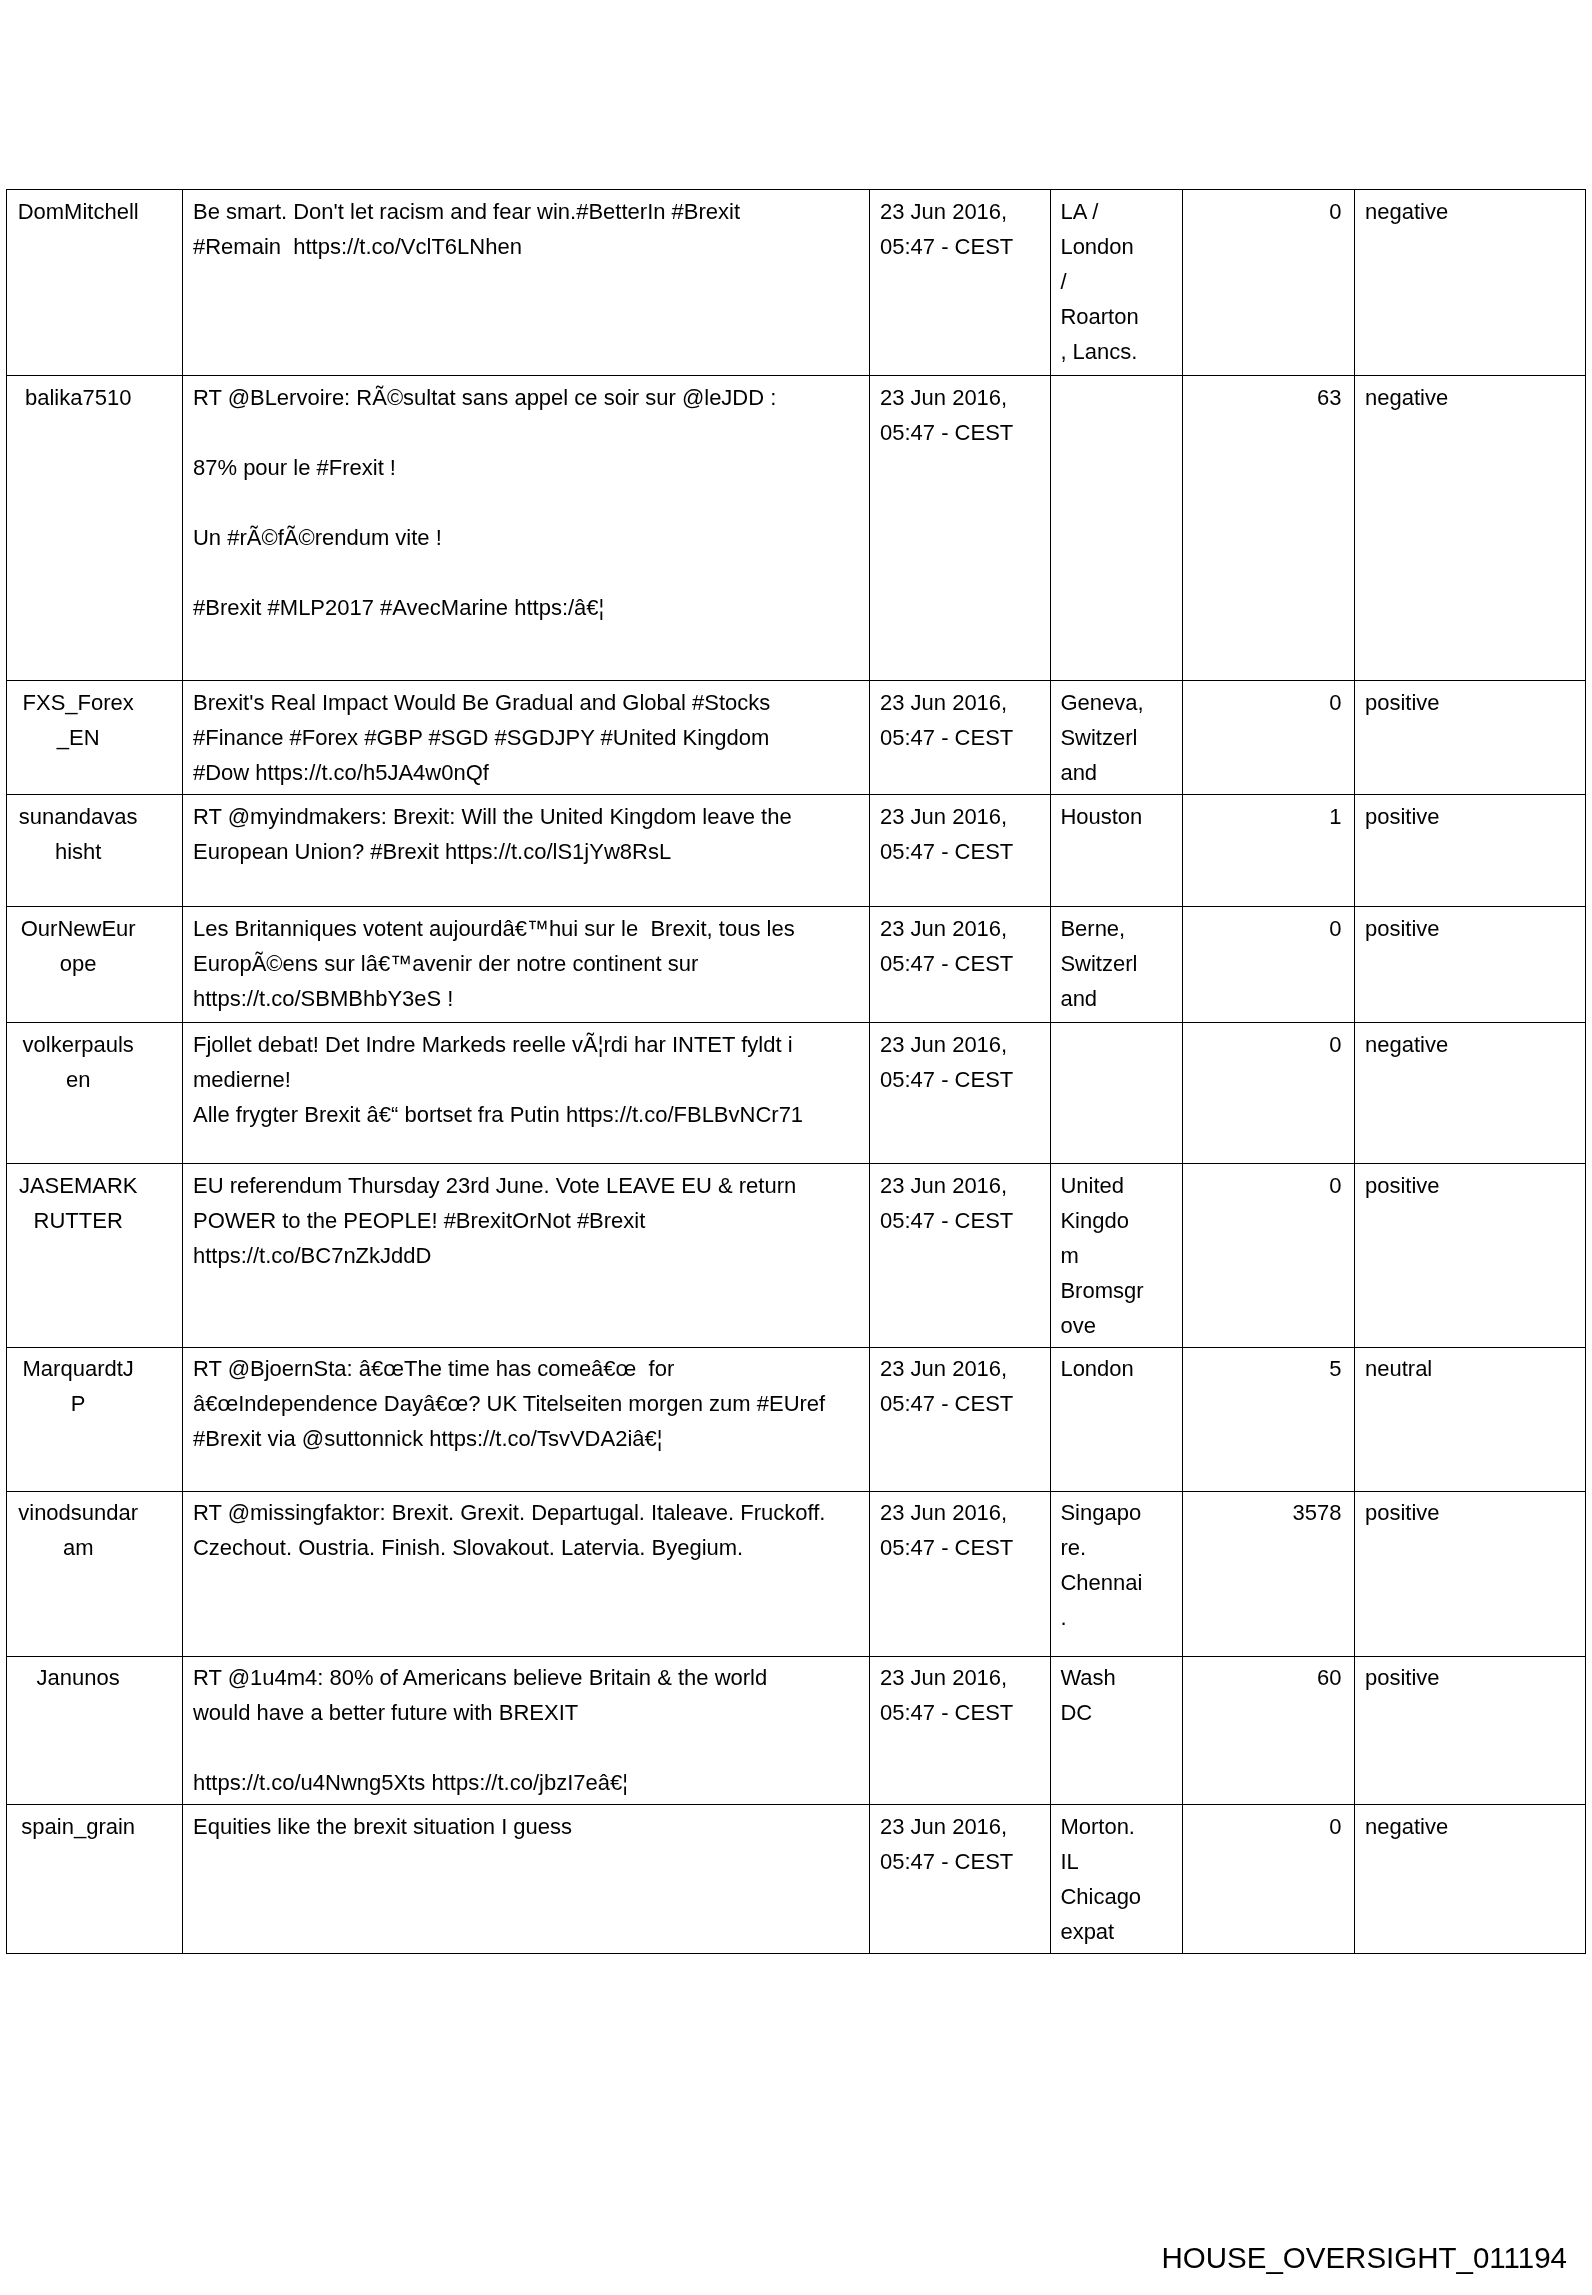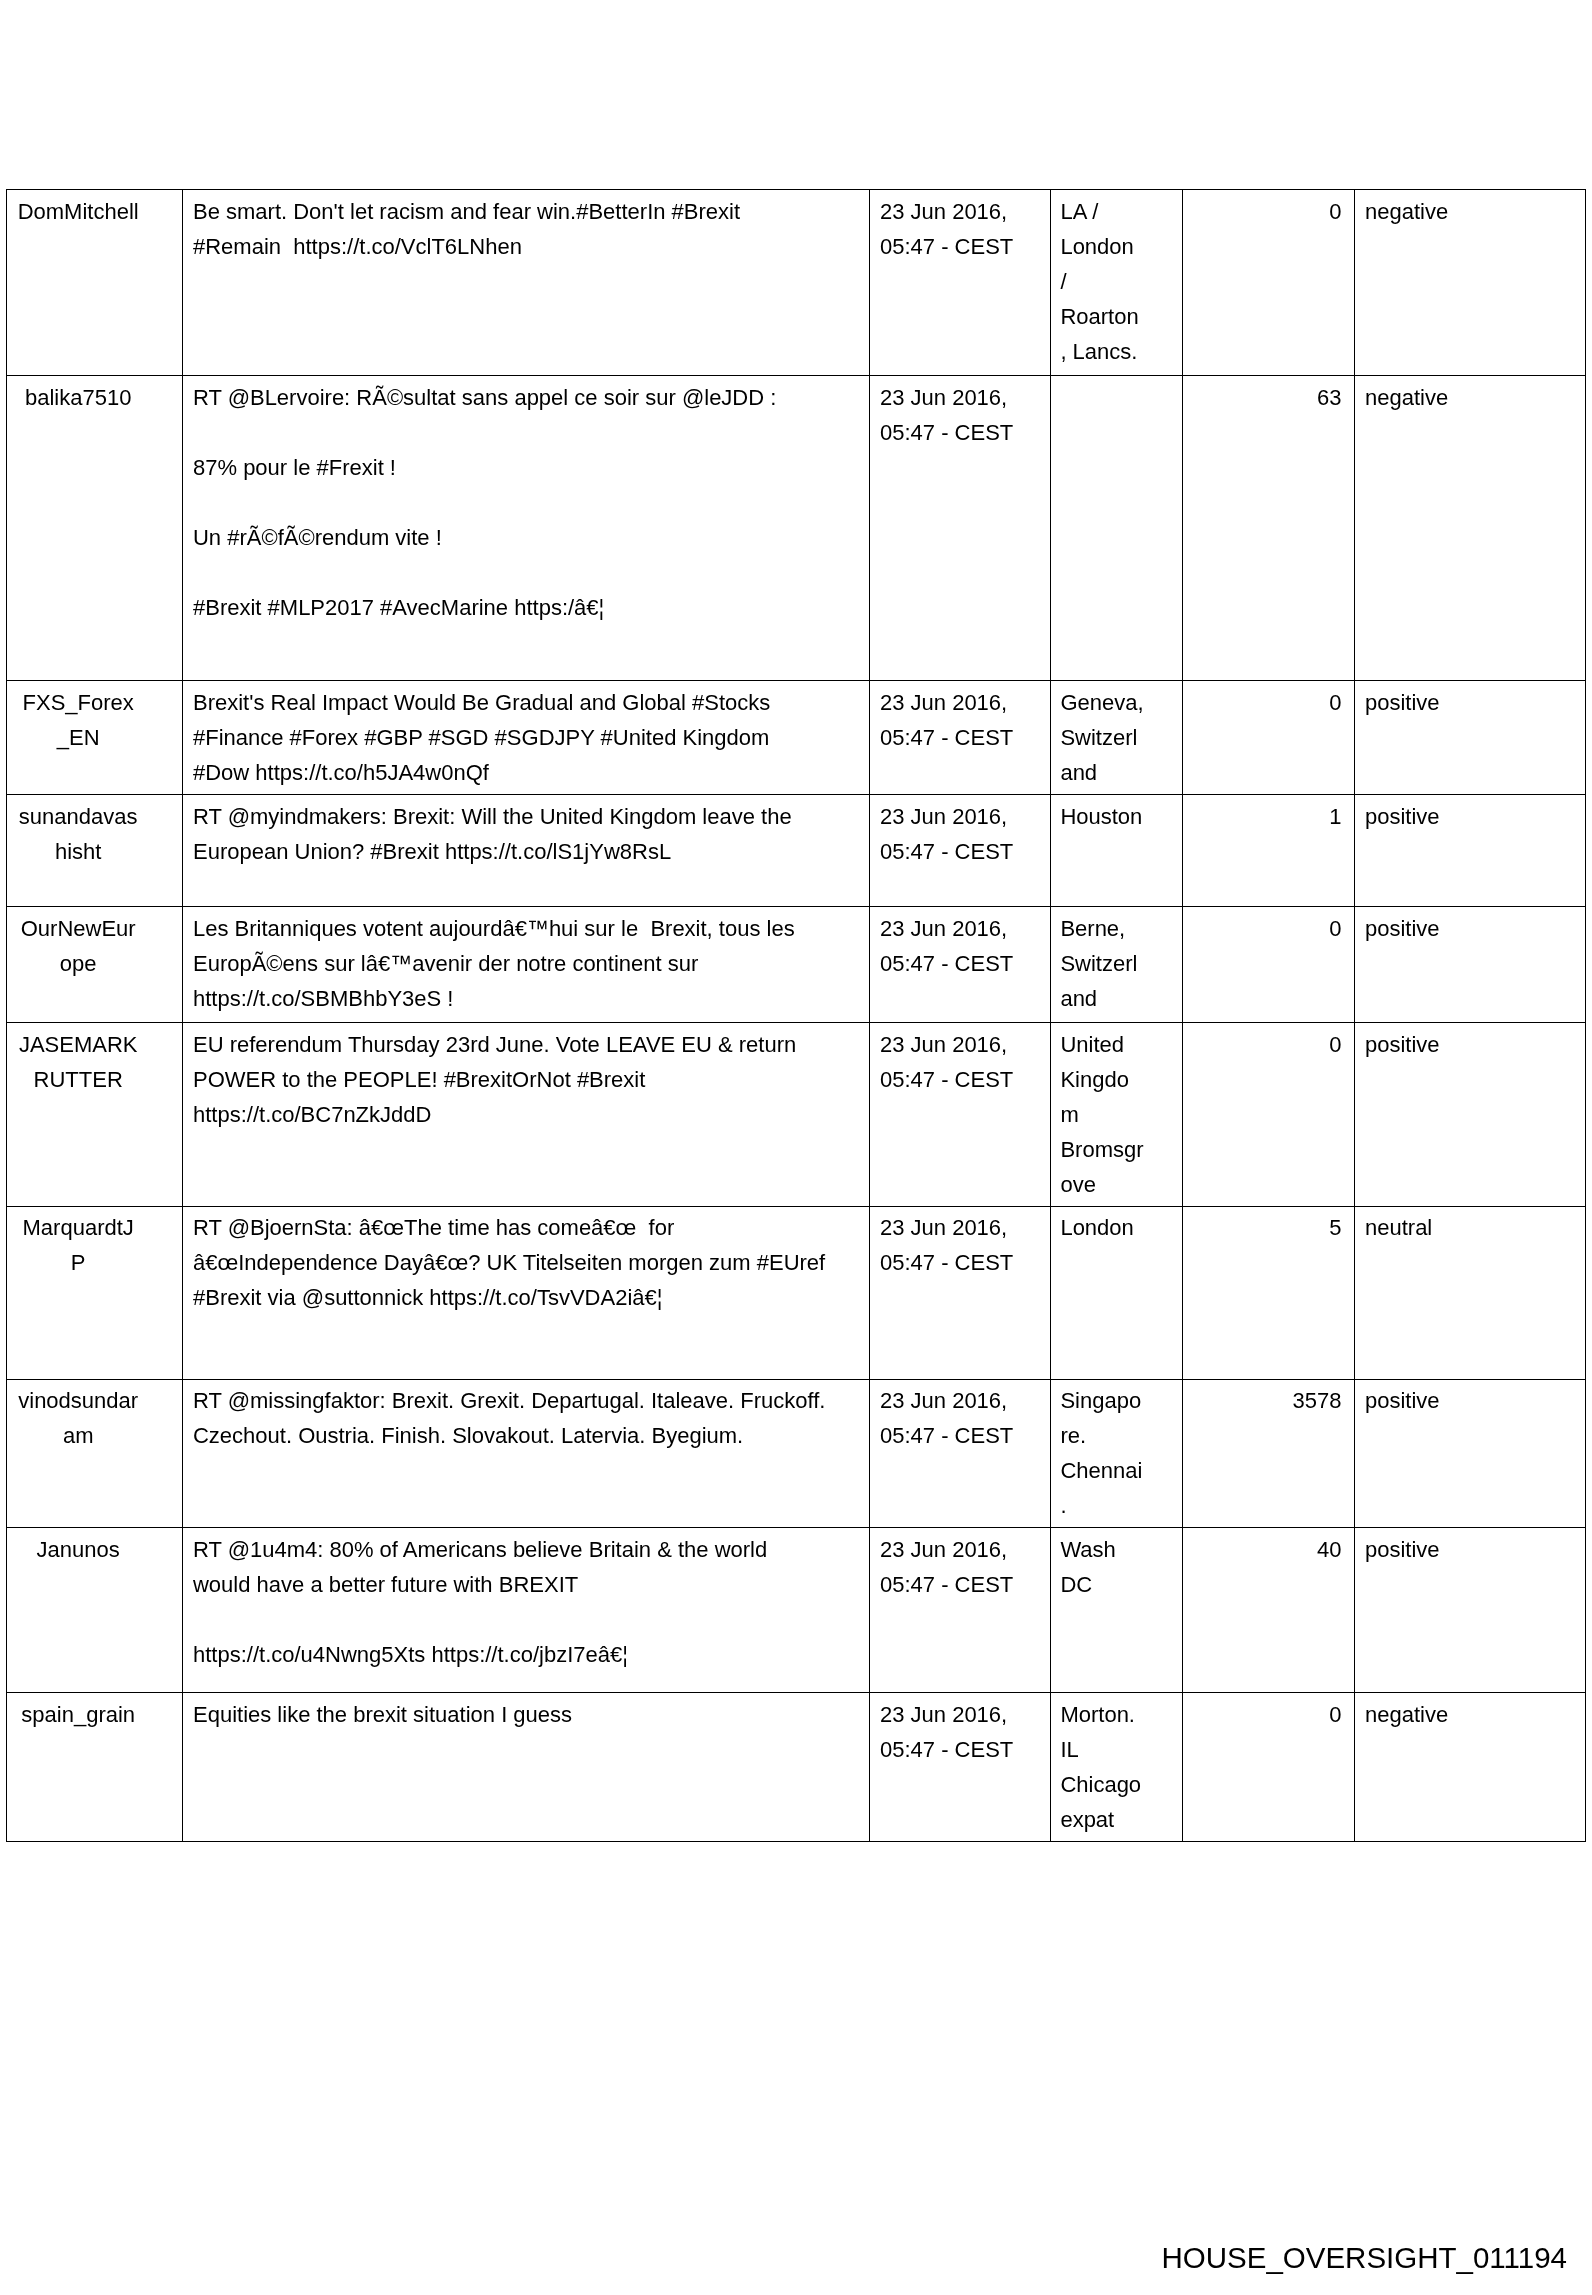--- a/index.html
+++ b/index.html
@@ -142,20 +142,29 @@
     </tr>
     <tr>
       <td class="c-user">OurNewEurope</td>
       <td class="c-tweet">Les Britanniques votent aujourdâ€™hui sur le  Brexit, tous les EuropÃ©ens sur lâ€™avenir der notre continent sur https://t.co/SBMBhbY3eS !</td>
       <td class="c-date">23 Jun 2016, 05:47 - CEST</td>
       <td class="c-loc">Berne, Switzerland</td>
       <td class="c-count">0</td>
       <td class="c-sent">positive</td>
     </tr>
     <tr>
+      <td class="c-user">volkerpaulsen</td>
+      <td class="c-tweet">Fjollet debat! Det Indre Markeds reelle vÃ¦rdi har INTET fyldt i medierne!
+Alle frygter Brexit â€“ bortset fra Putin https://t.co/FBLBvNCr71</td>
+      <td class="c-date">23 Jun 2016, 05:47 - CEST</td>
+      <td class="c-loc"></td>
+      <td class="c-count">0</td>
+      <td class="c-sent">negative</td>
+    </tr>
+    <tr>
       <td class="c-user">JASEMARKRUTTER</td>
       <td class="c-tweet">EU referendum Thursday 23rd June. Vote LEAVE EU &amp; return POWER to the PEOPLE! #BrexitOrNot #Brexit https://t.co/BC7nZkJddD</td>
       <td class="c-date">23 Jun 2016, 05:47 - CEST</td>
       <td class="c-loc">United Kingdom Bromsgrove</td>
       <td class="c-count">0</td>
       <td class="c-sent">positive</td>
     </tr>
     <tr>
       <td class="c-user">MarquardtJP</td>
       <td class="c-tweet">RT @BjoernSta: â€œThe time has comeâ€œ  for â€œIndependence Dayâ€œ? UK Titelseiten morgen zum #EUref #Brexit via @suttonnick https://t.co/TsvVDA2iâ€¦</td>
@@ -172,21 +181,21 @@
       <td class="c-count">3578</td>
       <td class="c-sent">positive</td>
     </tr>
     <tr>
       <td class="c-user">Janunos</td>
       <td class="c-tweet">RT @1u4m4: 80% of Americans believe Britain &amp; the world would have a better future with BREXIT
 
 https://t.co/u4Nwng5Xts https://t.co/jbzI7eâ€¦</td>
       <td class="c-date">23 Jun 2016, 05:47 - CEST</td>
       <td class="c-loc">Wash DC</td>
-      <td class="c-count">40</td>
+      <td class="c-count">60</td>
       <td class="c-sent">positive</td>
     </tr>
     <tr>
       <td class="c-user">spain_grain</td>
       <td class="c-tweet">Equities like the brexit situation I guess</td>
       <td class="c-date">23 Jun 2016, 05:47 - CEST</td>
       <td class="c-loc">Morton. IL Chicago expat</td>
       <td class="c-count">0</td>
       <td class="c-sent">negative</td>
     </tr>

